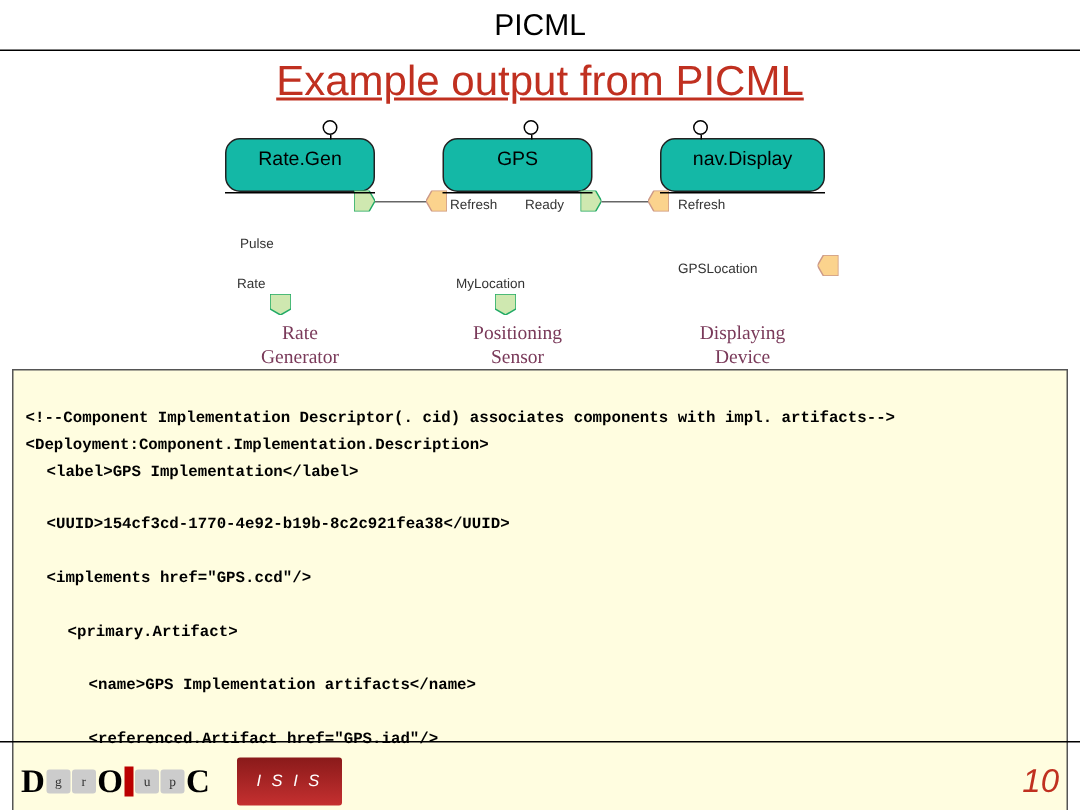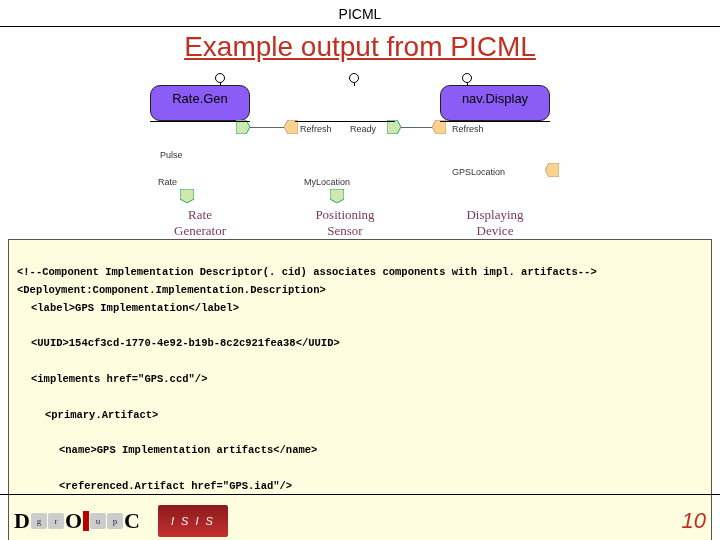--- a/index.html
+++ b/index.html
@@ -9,42 +9,42 @@
     background: #fff;
     font-family: Arial, sans-serif;
     position: relative;
     overflow: hidden;
   }
   .header-region {
     text-align: center;
     padding-top: 6px;
   }
   .header-title {
-    font-size: 14px;
+    font-size: 20px;
     color: #000;
     font-weight: normal;
   }
   .hr1 { border: none; border-top: 1px solid #000; margin-top: 4px; }
   .slide-title {
     text-align: center;
     font-size: 28px;
     font-weight: normal;
     color: #c03020;
     margin-top: 4px;
     margin-bottom: 6px;
     text-decoration: underline;
   }
   .diagram-area {
     position: relative;
     height: 170px;
     width: 100%;
   }
   .comp-box {
     position: absolute;
-    background: #8b5cf6;
+    background: #14b8a6;
     border: 1px solid #222;
     border-radius: 10px;
     text-align: center;
   }
   .comp-box .comp-name {
     font-size: 13px;
     padding: 5px 0 3px 0;
   }
   .lolly {
     position: absolute;
@@ -156,20 +156,23 @@
   <div class="port-pent" style="left:180px; top:120px;">
     <svg viewBox="0 0 14 14">
         <polygon points="0,0 14,0 14,10 7,14 0,10" fill="#cfe8b0" stroke="#2a6"></polygon>
       </svg>
   </div>
   <div class="caption" style="left:150px; top:138px;">
     <span style="white-space:pre-line;">Rate
 Generator</span>
   </div>
 
+  <div class="comp-box" style="left:295px; top:16px; width:100px; height:36px;">
+    <div class="comp-name">GPS</div>
+  </div>
   <div class="lolly" style="left:349px; top:4px;"></div>
   <div class="lolly-stem" style="left:354px; top:14px; width:1px; height:3px;"></div>
   <div class="port-label" style="left:300px; top:55px;">Refresh</div>
   <div class="port-pent" style="left:284px; top:51px;">
     <svg viewBox="0 0 14 14">
         <polygon points="4,0 14,0 14,14 4,14 0,7" fill="#fbd38d" stroke="#c98"></polygon>
       </svg>
   </div>
   <div class="port-label" style="left:350px; top:55px;">Ready</div>
   <div class="port-pent" style="left:387px; top:51px;">

